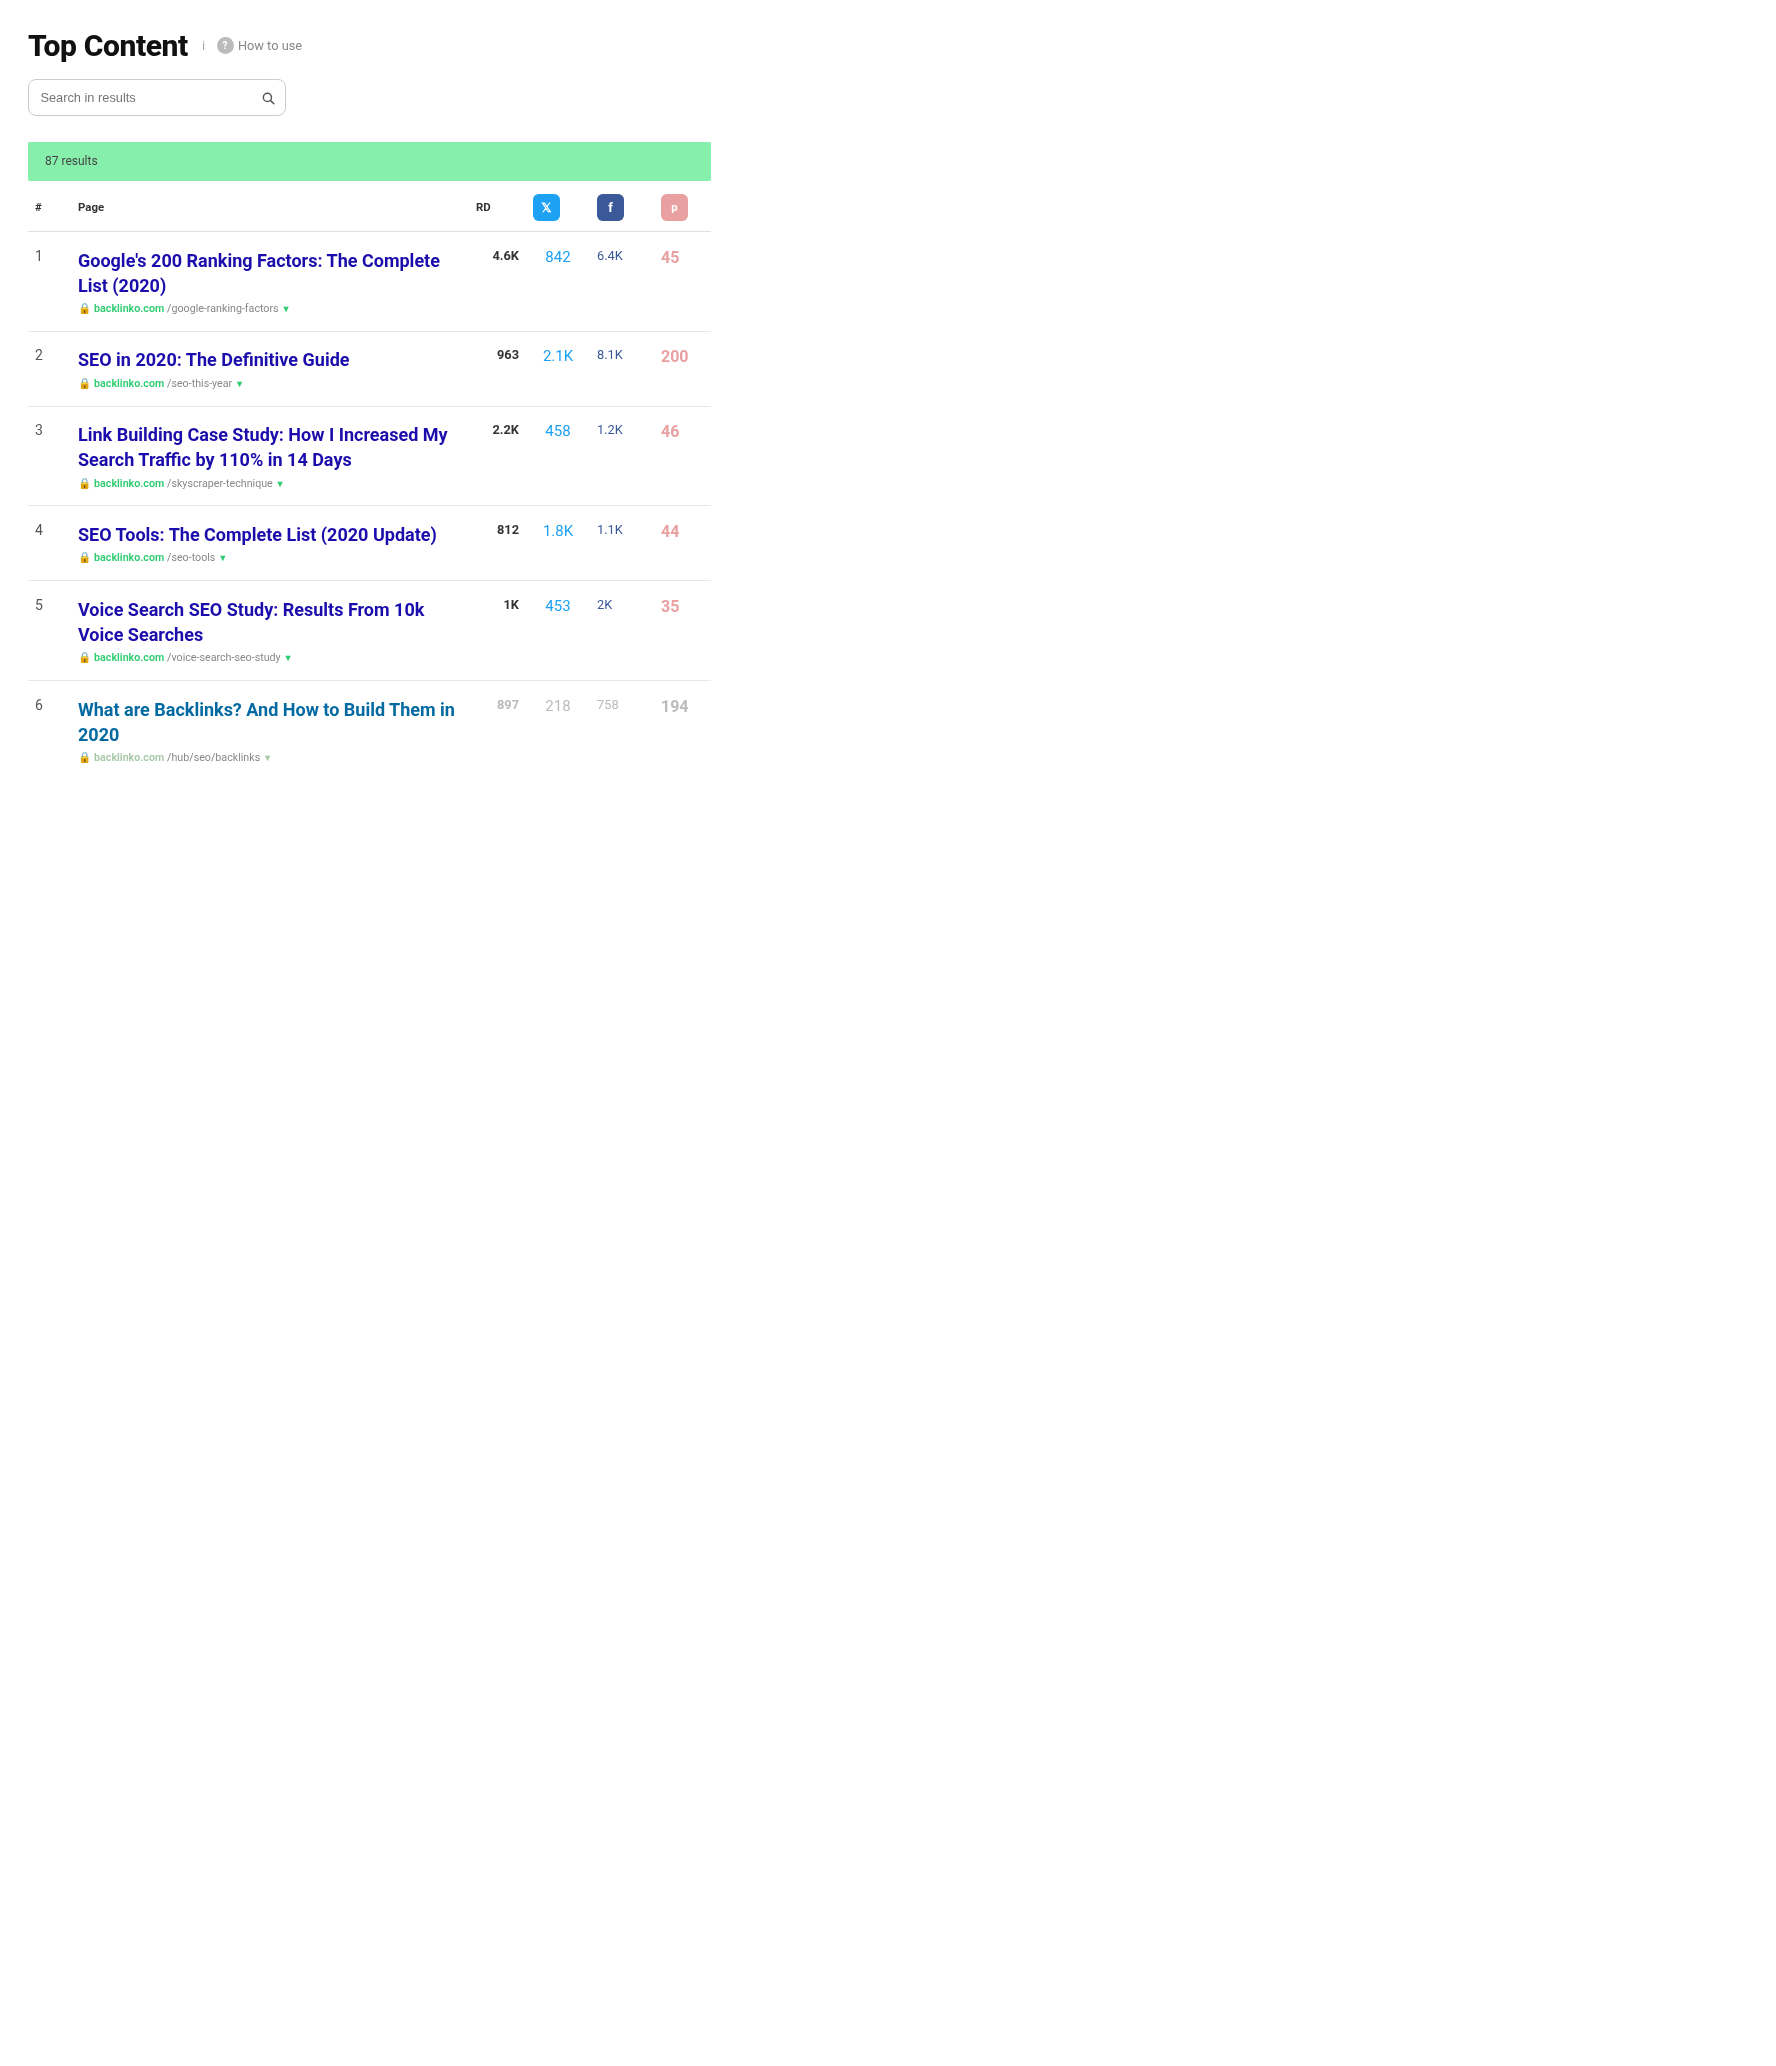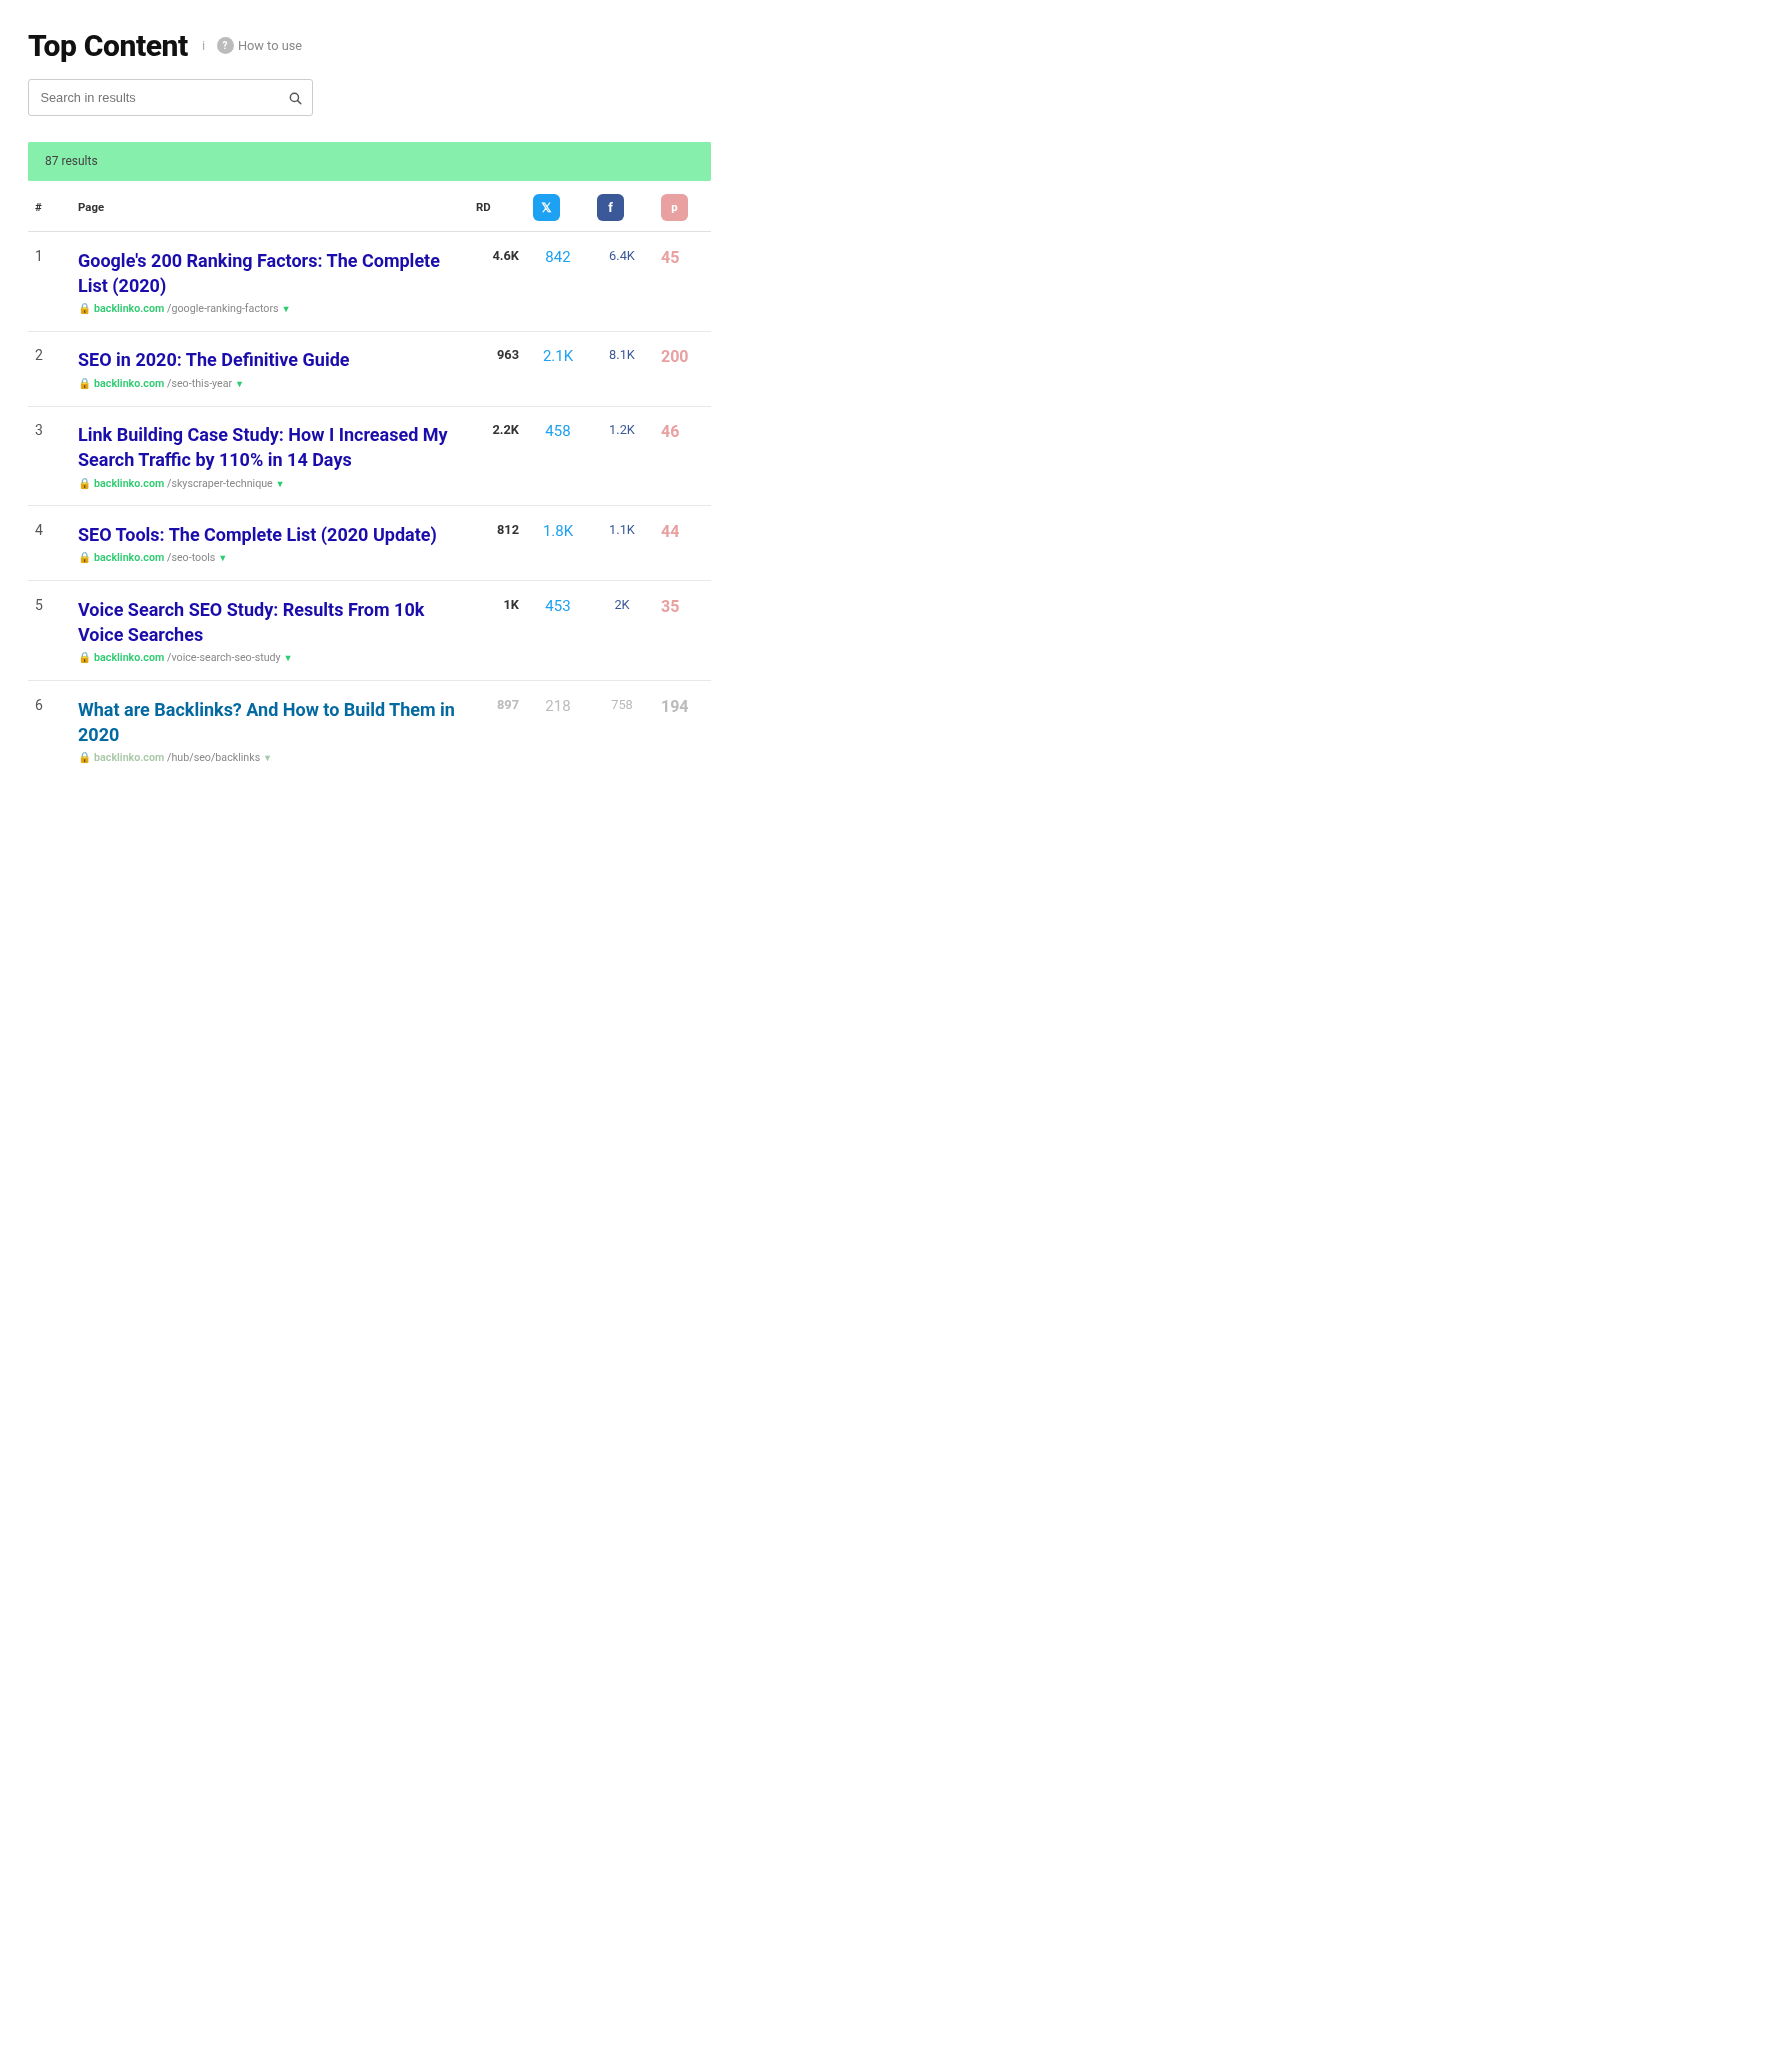--- a/index.html
+++ b/index.html
@@ -50,23 +50,23 @@
       justify-content: center;
       font-size: 10px;
       font-weight: bold;
     }
 
     
     .search-bar {
       display: flex;
       align-items: center;
       border: 1.1px solid #ccc;
-      border-radius: 3px;
+      border-radius: 8px;
       overflow: hidden;
-      width: 285px;
+      width: 258px;
       margin-bottom: 25.6px;
       background: #fff;
     }
     .search-input {
       border: none;
       outline: none;
       padding: 10px 11.4px;
       font-size: 12.8px;
       color: #aaa;
       flex: 1;
@@ -214,21 +214,21 @@
       padding-top: 18.5px;
     }
     .td-twitter {
       text-align: center;
       font-size: 15px;
       color: #1da1f2;
       font-weight: 400;
       padding-top: 18.5px;
     }
     .td-facebook {
-      text-align: center;
+      text-align: left;
       font-size: 12.8px;
       color: #3b5998;
       font-weight: 400;
       padding-top: 18.5px;
     }
     .td-pinterest {
       text-align: left;
       font-size: 16px;
       color: #e8a0a0;
       font-weight: 700;

